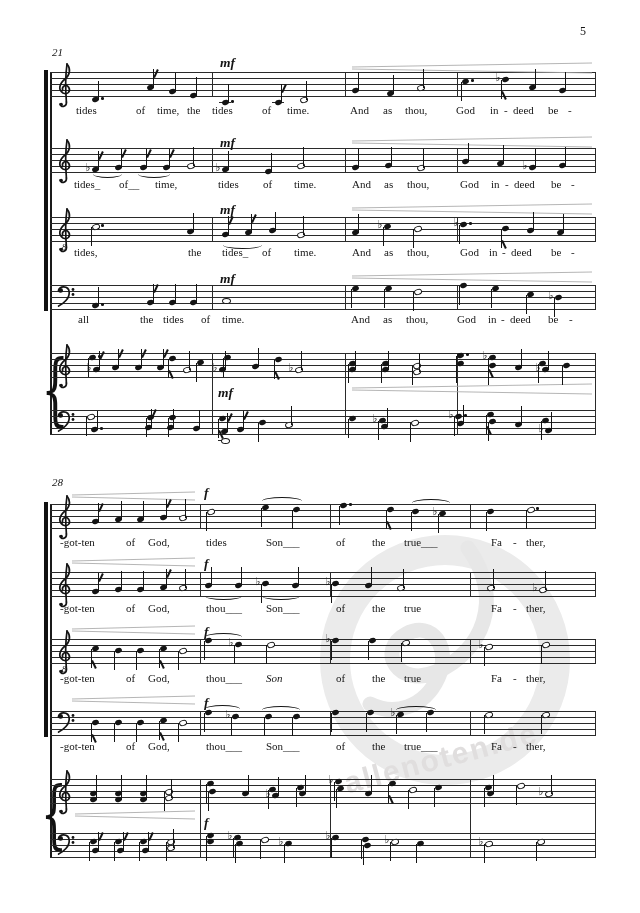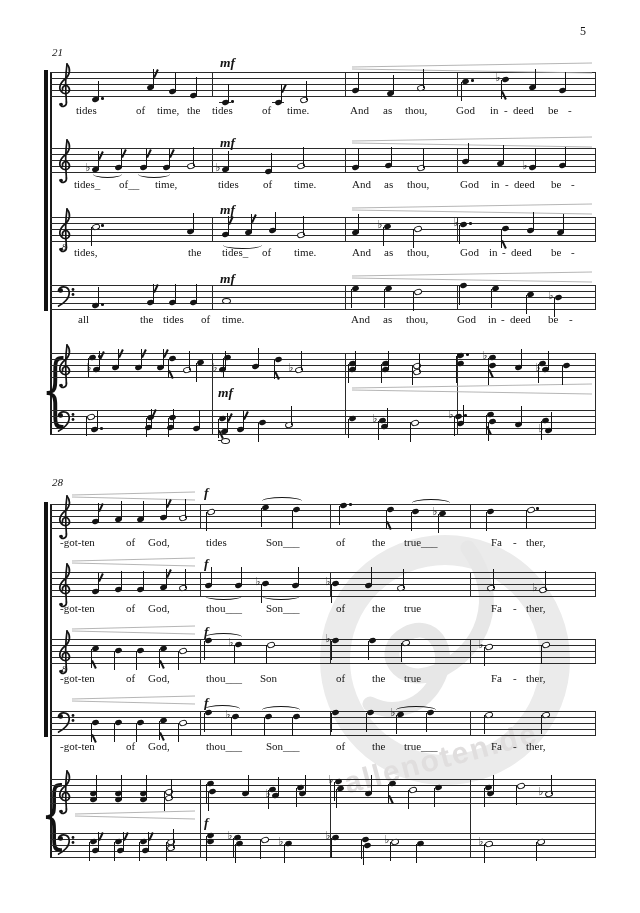--- a/index.html
+++ b/index.html
@@ -652,21 +652,21 @@
       <div class="bar" style="left: 595px; top: 639px; height: 25px;"></div>
       <div class="dyn" style="left: 204px; top: 624px;">f</div>
       <div class="hp" style="left: 72px; top: 622px; width: 123px; height: 12px;"><svg width="123" height="12">
           <line x1="0" y1="5" x2="123" y2="2" stroke="#adadad" stroke-width="0.9"></line>
           <line x1="0" y1="7" x2="123" y2="10" stroke="#adadad" stroke-width="0.9"></line>
         </svg></div>
       <div class="lyr" style="left: 60px; top: 672px;">-got-ten</div>
       <div class="lyr" style="left: 126px; top: 672px;">of</div>
       <div class="lyr" style="left: 148px; top: 672px;">God,</div>
       <div class="lyr" style="left: 206px; top: 672px;">thou___</div>
-      <div class="lyr" style="left: 260px; top: 672px;">Son</div>
+      <div class="lyr" style="left: 266px; top: 672px; font-style: italic;">Son</div>
       <div class="lyr" style="left: 336px; top: 672px;">of</div>
       <div class="lyr" style="left: 372px; top: 672px;">the</div>
       <div class="lyr" style="left: 404px; top: 672px;">true</div>
       <div class="lyr" style="left: 491px; top: 672px;">Fa</div>
       <div class="lyr" style="left: 513px; top: 672px;">-</div>
       <div class="lyr" style="left: 526px; top: 672px;">ther,</div>
       <div class="nh f" style="left: 91.5px; top: 645.5px;"></div>
       <div class="stem" style="left: 91.2px; top: 649px; height: 19px;"></div>
       <div class="flag" style="left: 92.8px; top: 660px; transform: rotate(-25deg);"></div>
       <div class="nh f" style="left: 114.5px; top: 647.5px;"></div>

